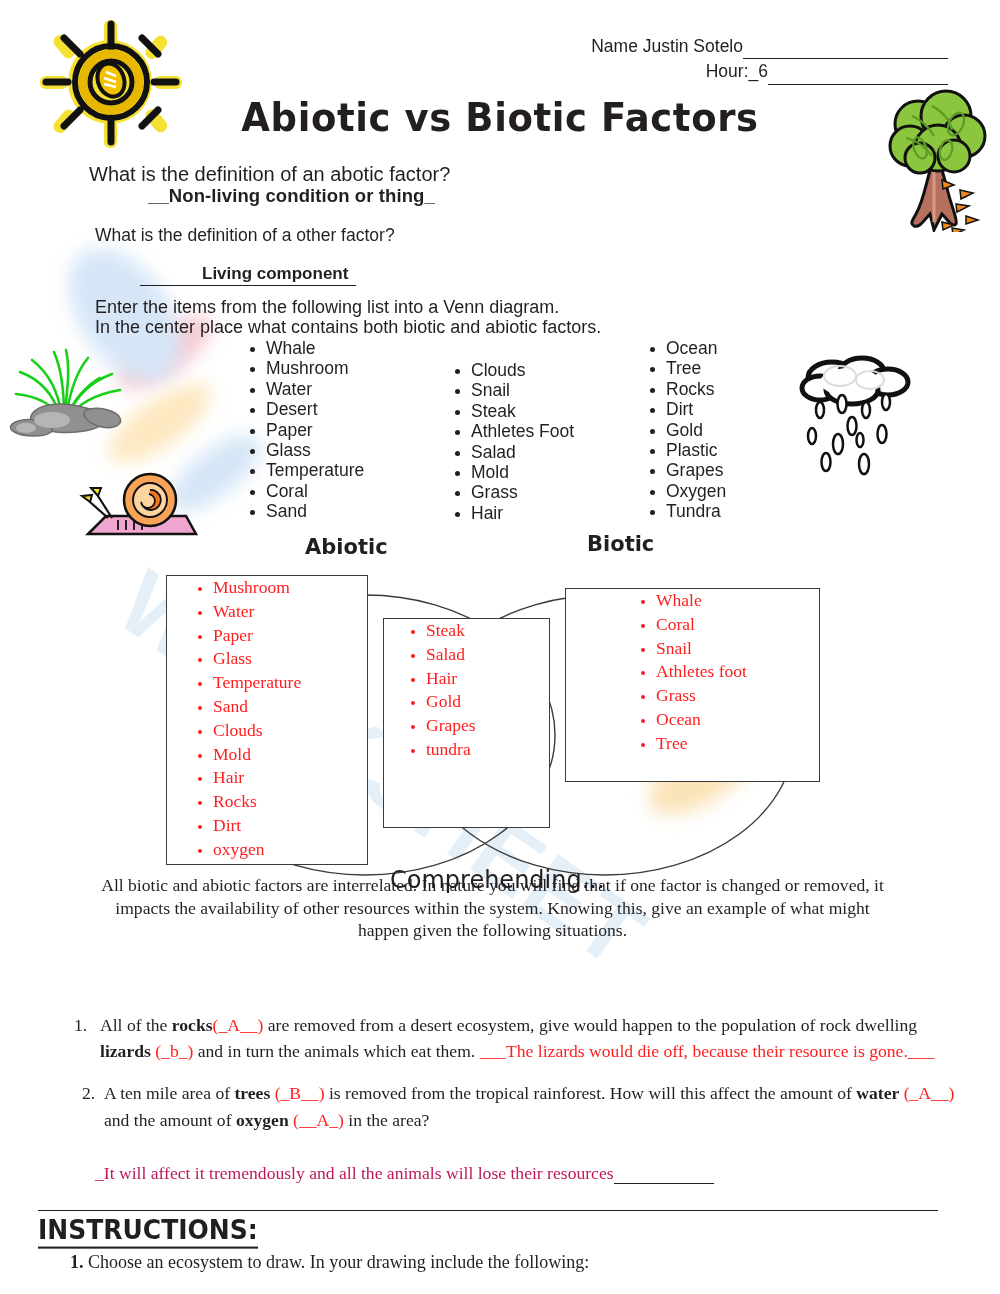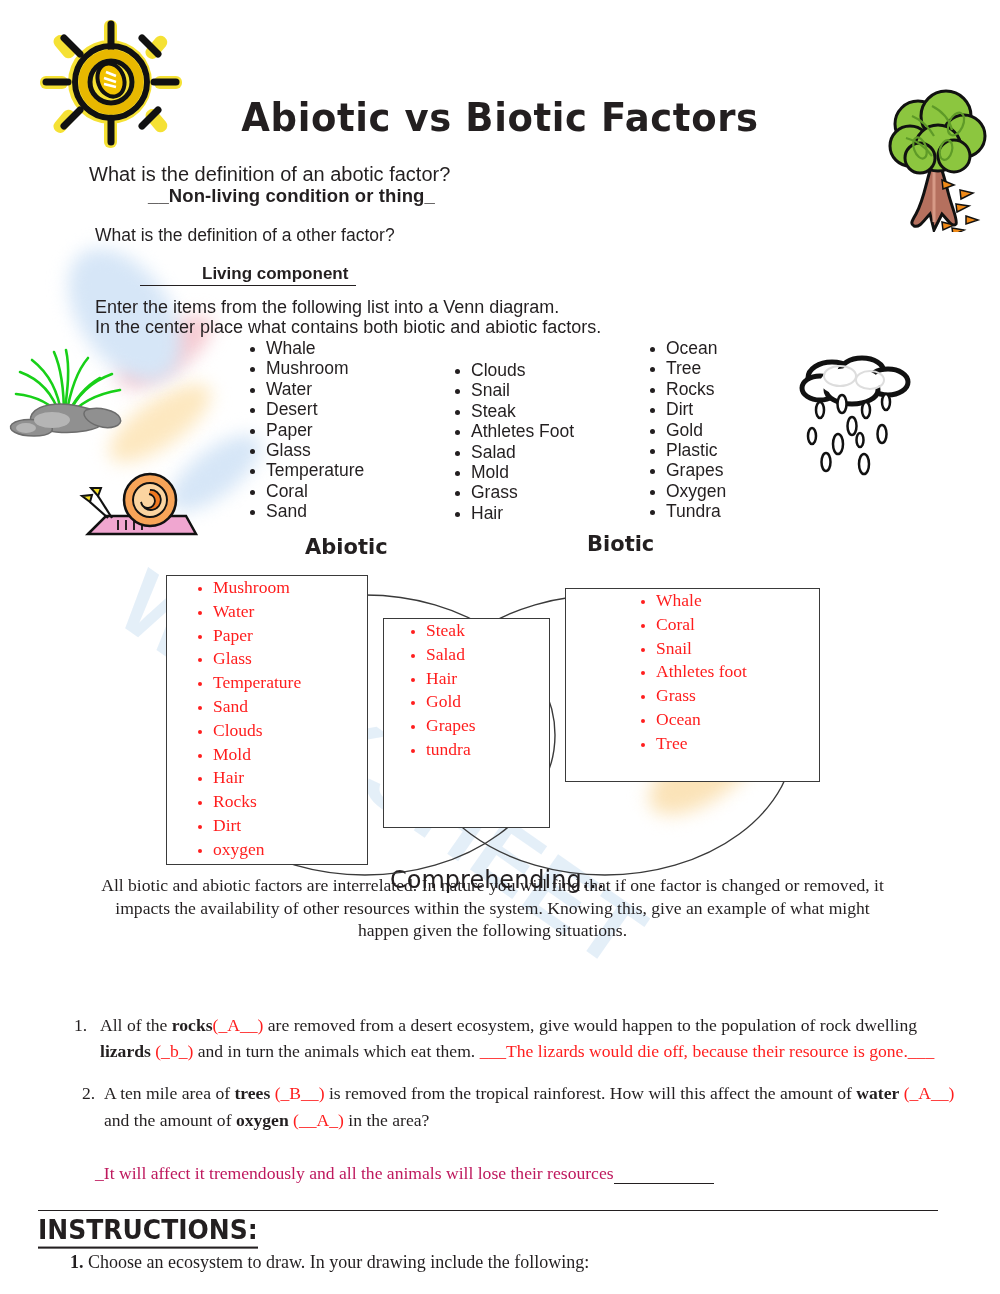--- a/index.html
+++ b/index.html
@@ -122,20 +122,29 @@
 
   <div class="wm">
     <div class="wm-blob" style="left:-10px;top:30px;width:110px;height:44px;background:#f6c9d0;transform:rotate(-35deg);"></div>
     <div class="wm-blob" style="left:-20px;top:100px;width:120px;height:46px;background:#fde8c0;transform:rotate(-35deg);"></div>
     <div class="wm-blob" style="left:-40px;top:-60px;width:90px;height:150px;background:#d6e6f7;transform:rotate(-35deg);"></div>
     <div class="wm-blob" style="left:40px;top:150px;width:110px;height:46px;background:#d6e6f7;transform:rotate(-38deg);"></div>
     <div class="wm-blob" style="left:520px;top:440px;width:130px;height:60px;background:#fbe3b8;transform:rotate(-35deg);"></div>
     <div class="wm-text">WORKSHEET</div>
   </div>
 
+  <div class="name-block">
+    <div class="name-row">
+      <span>Name</span>
+      <span>Justin Sotelo</span><span class="ul n"></span>
+    </div>
+    <div class="name-row">
+      <span>Hour:</span><span>_6</span><span class="ul h"></span>
+    </div>
+  </div>
 
   <div class="title">Abiotic vs Biotic Factors</div>
 
   <div class="q1">What is the definition of an abotic factor?</div>
   <div class="a1">__Non-living condition or thing_</div>
   <div class="q2">What is the definition of a other factor?</div>
   <div class="a2">Living component</div>
 
   <div class="enter1">Enter the items from the following list into a Venn diagram.</div>
   <div class="enter2">In the center place what contains both biotic and abiotic factors.</div>

